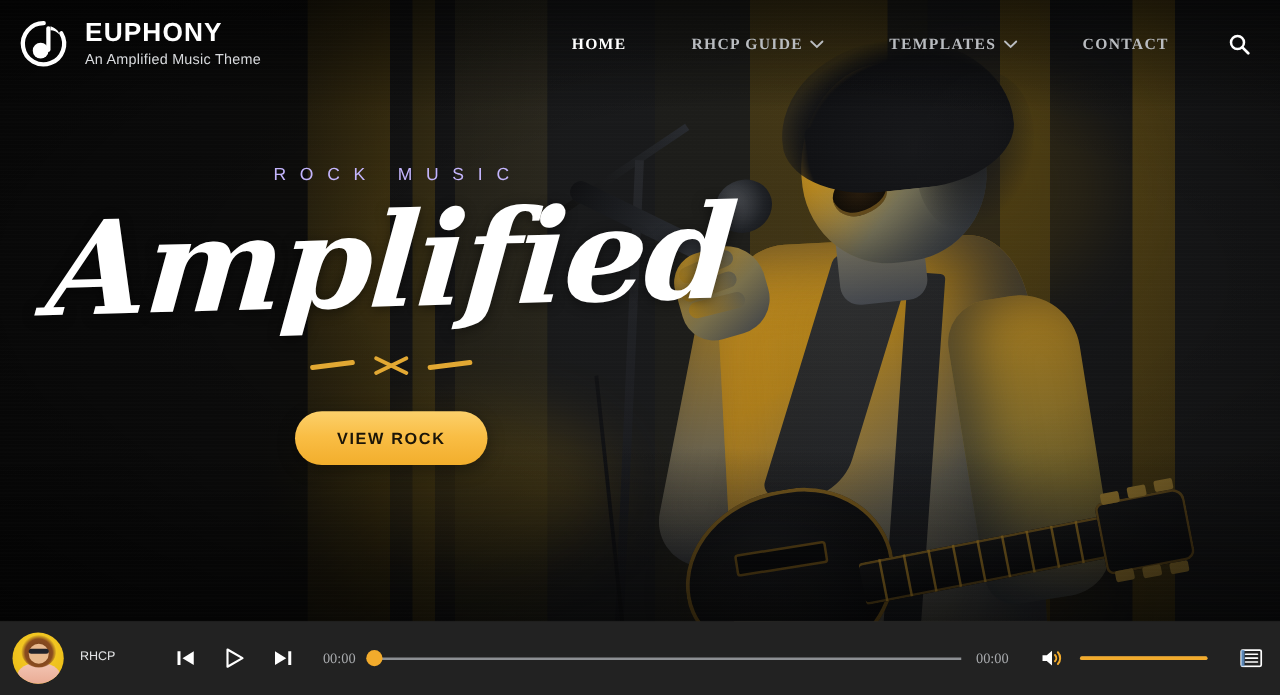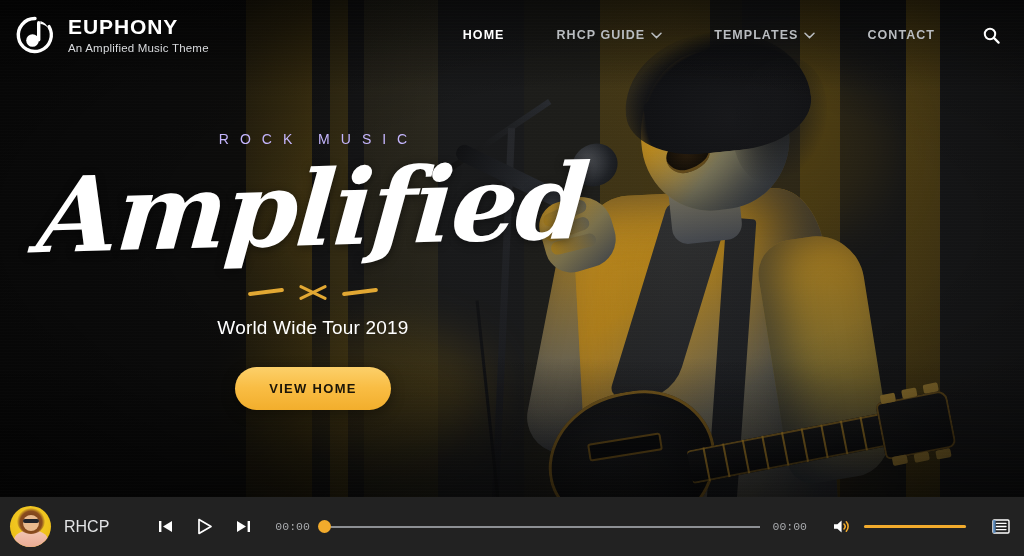--- a/index.html
+++ b/index.html
@@ -204,21 +204,21 @@
   .brand { display:flex; align-items:center; gap:12px; }
   .logo-mark {
     width:42px; height:42px; position:relative; flex:none;
   }
   .nav {
     margin-left:auto; display:flex; align-items:center; gap:0;
   }
   .nav-item {
     display:flex; align-items:center; gap:6px;
     color:#b9bcc0; font-size:12.5px; font-weight:bold; letter-spacing:1.05px;
-    padding:0 26px; cursor:pointer; white-space:nowrap;
+    padding:0 26px; cursor:pointer; white-space:nowrap;font-family:Liberation Serif, serif;
   }
   .nav-item.active { color:#ffffff; }
   .caret { display:inline-block; }
   .search-btn { padding:0 4px 0 22px; cursor:pointer; display:flex; align-items:center; }
 
   .brand-title {
     color:#fff; font-size:21px; font-weight:bold; letter-spacing:.9px; line-height:1.05;
   }
   .brand-sub { color:#d9dbde; font-size:11.5px; letter-spacing:.2px; margin-top:3px; }
 
@@ -289,26 +289,26 @@
     position:absolute; left:13px; top:13px; width:16px; height:4px;
     background:#20222a; border-radius:2px;
   }
   .av-body {
     position:absolute; left:4px; top:24px; width:34px; height:20px;
     background:linear-gradient(180deg,#f3c6b4,#e8a78f); border-radius:50% 50% 0 0;
   }
   .track-meta { margin-left:13px; line-height:1.45; }
   .track-line { color:#e9eaec; font-size:12.5px; }
   .track-title { color:#ffffff; font-weight:bold; }
-  .track-artist { color:#e3e4e6; font-size:16px; }
+  .track-artist { color:#e3e4e6; font-size:10px; }
 
   .controls { margin-left:49px; display:flex; align-items:center; gap:23px; }
   .ctrl { cursor:pointer; display:flex; align-items:center; }
 
-  .time { color:#a8aaad; font-size:11.5px; font-family:Liberation Mono, monospace; }
+  .time { color:#a8aaad; font-size:11.5px; font-family:Liberation Serif, serif; }
   .time.left  { margin-left:24px; }
   .time.right { margin-left:12px; }
 
   .progress {
     position:relative; margin-left:14px; flex:1; height:14px; display:flex; align-items:center; cursor:pointer;
   }
   .progress-track { position:absolute; left:0; right:0; height:2px; background:#8d9094; }
   .progress-knob {
     position:absolute; left:0; width:13px; height:13px; border-radius:50%;
     background:#f2ab2c;
@@ -412,22 +412,21 @@
       <div class="eyebrow">ROCK MUSIC</div>
       <div class="headline">Amplified</div>
       <div class="divider">
         <span class="dash l"></span>
         <span class="x-mark">
             <i></i>
             <i></i>
           </span>
         <span class="dash r"></span>
       </div>
-      <div class="subhead">World Wide Tour 2019</div>
-      <button class="cta">VIEW HOME</button>
+      <button class="cta">VIEW ROCK</button>
     </div>
   </section>
 
   <header class="header">
     <div class="brand">
       <span class="logo-mark">
         <svg width="42" height="42" viewBox="0 0 42 42" aria-hidden="true">
           <path d="M21 4.5 A16.5 16.5 0 1 0 35 12.6" fill="none" stroke="#ffffff" stroke-width="3.4" stroke-linecap="round"></path>
           <circle cx="18.5" cy="26.5" r="6.3" fill="#ffffff"></circle>
           <rect x="23" y="7" width="3.4" height="20.5" rx="1.7" fill="#ffffff"></rect>

